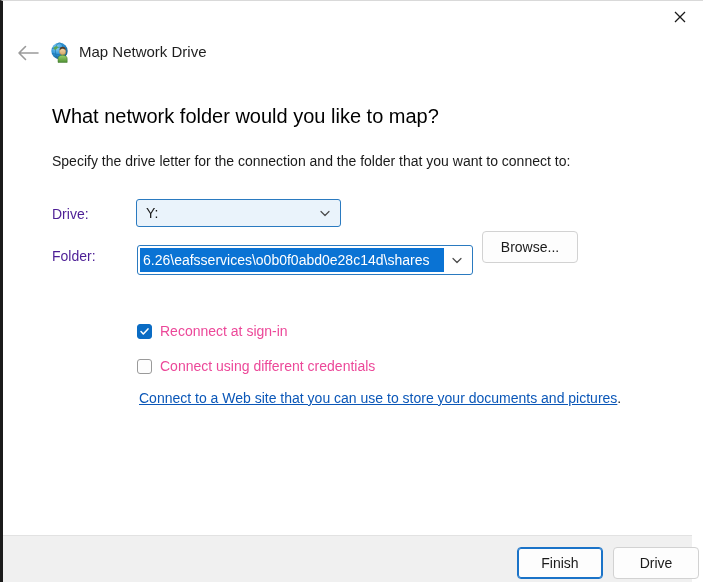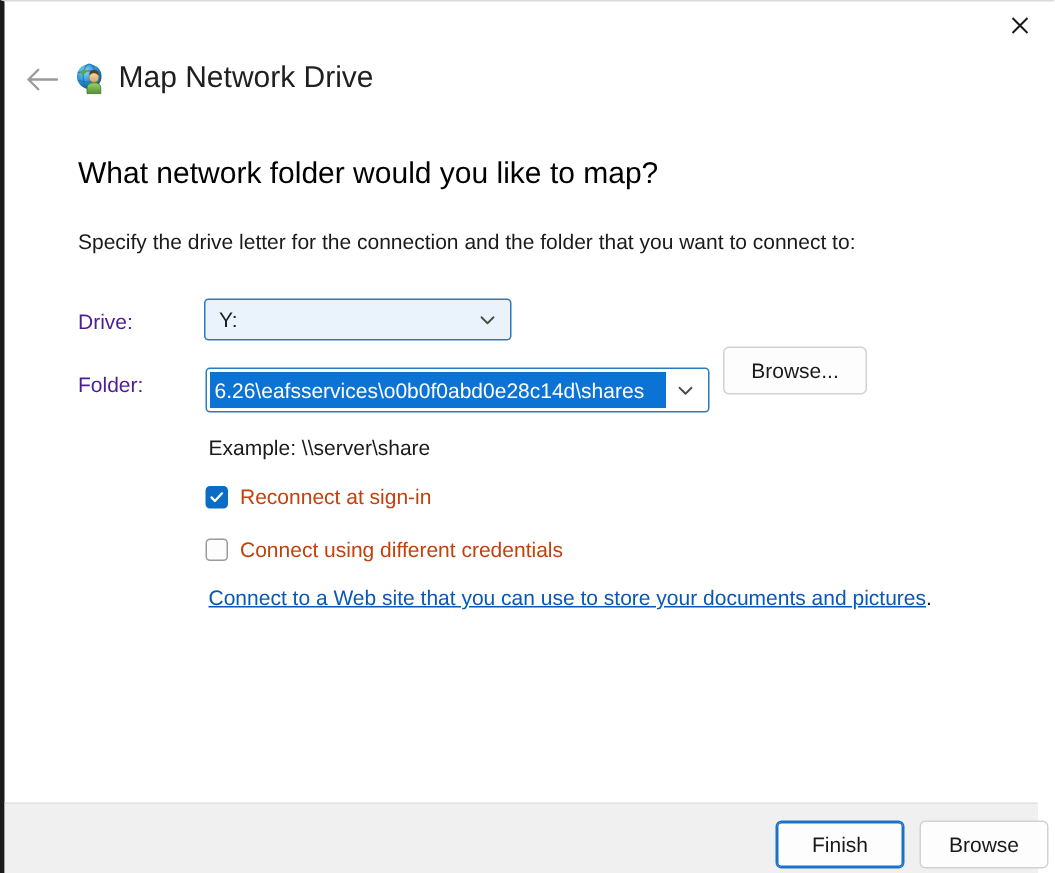--- a/index.html
+++ b/index.html
@@ -71,21 +71,21 @@
     position: absolute;
     left: 46px;
     top: 4px;
     width: 24px;
     height: 24px;
   }
   #window-title {
     position: absolute;
     left: 76px;
     top: 3px;
-    font-size: 20px;
+    font-size: 15px;
     color: #1f1f1f;
     line-height: 24px;
     white-space: nowrap;
   }
 
   
   #content {
     position: absolute;
     left: 0;
     top: 90px;
@@ -237,21 +237,21 @@
     border: 1px solid #9a9a9a;
   }
   .cbox.on svg {
     position: absolute;
     left: 1px;
     top: 1px;
   }
   .check-label {
     margin-left: 8px;
     font-size: 14px;
-    color: #c2410c;
+    color: #ec4899;
     line-height: 19px;
     white-space: nowrap;
   }
 
   
   #web-link-row {
     position: absolute;
     left: 136px;
     top: 388px;
     font-size: 14px;
@@ -371,21 +371,20 @@
 
   <div id="folder-combo">
     <span id="folder-selection">6.26\eafsservices\o0b0f0abd0e28c14d\shares</span>
     <svg class="combo-chevron" viewBox="0 0 12 12">
       <path d="M2 4.5 L6 8.5 L10 4.5" stroke="#4a4a4a" stroke-width="1.2" fill="none" stroke-linecap="round" stroke-linejoin="round"></path>
     </svg>
   </div>
 
   <button id="browse-btn">Browse...</button>
 
-  <div id="example-text">Example: \\server\share</div>
 
   <div class="checkrow" id="check-reconnect">
     <span class="cbox on">
       <svg width="11" height="11" viewBox="0 0 11 11">
         <path d="M2 5.6 L4.3 8 L9 2.9" stroke="#ffffff" stroke-width="1.5" fill="none" stroke-linecap="round" stroke-linejoin="round"></path>
       </svg>
     </span>
     <span class="check-label">Reconnect at sign-in</span>
   </div>
 
@@ -393,16 +392,16 @@
     <span class="cbox off"></span>
     <span class="check-label">Connect using different credentials</span>
   </div>
 
   <div id="web-link-row">
     <span id="web-link">Connect to a Web site that you can use to store your documents and pictures</span><span>.</span>
   </div>
 
   <div id="footer">
     <button class="footer-btn" id="finish-btn">Finish</button>
-    <button class="footer-btn" id="cancel-btn">Browse</button>
+    <button class="footer-btn" id="cancel-btn">Drive</button>
   </div>
 
 </div>
 
 </body></html>

